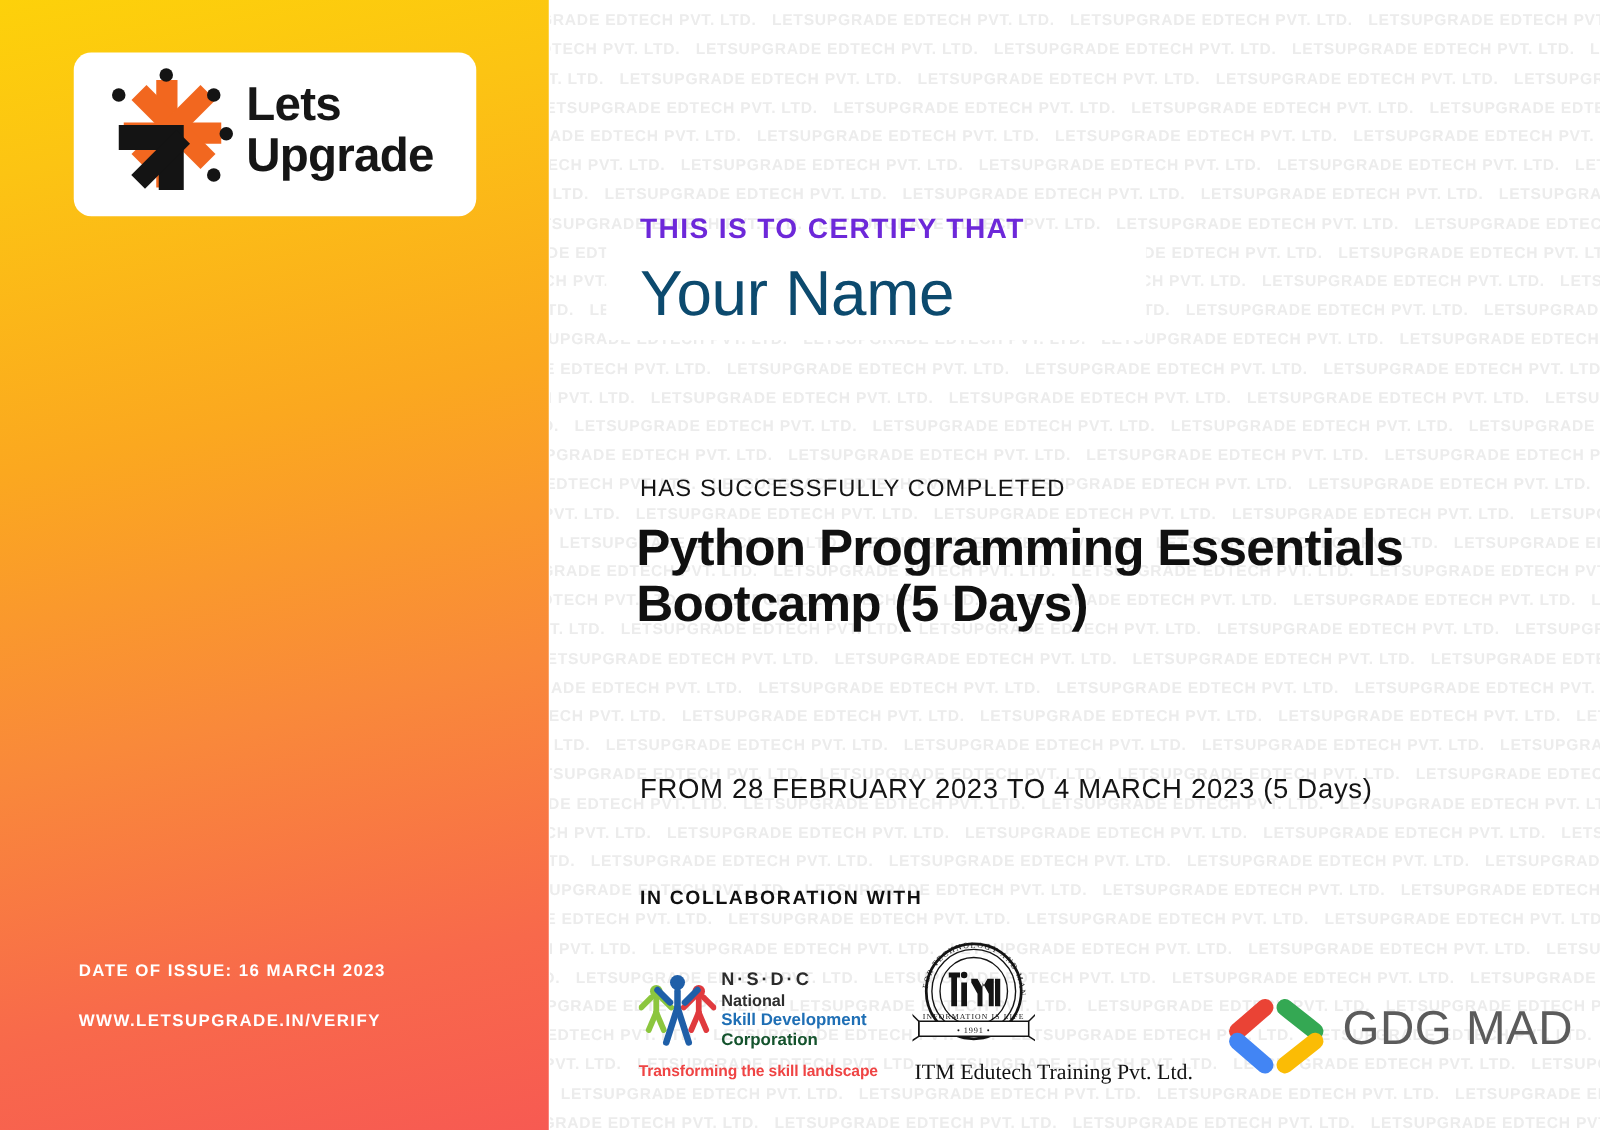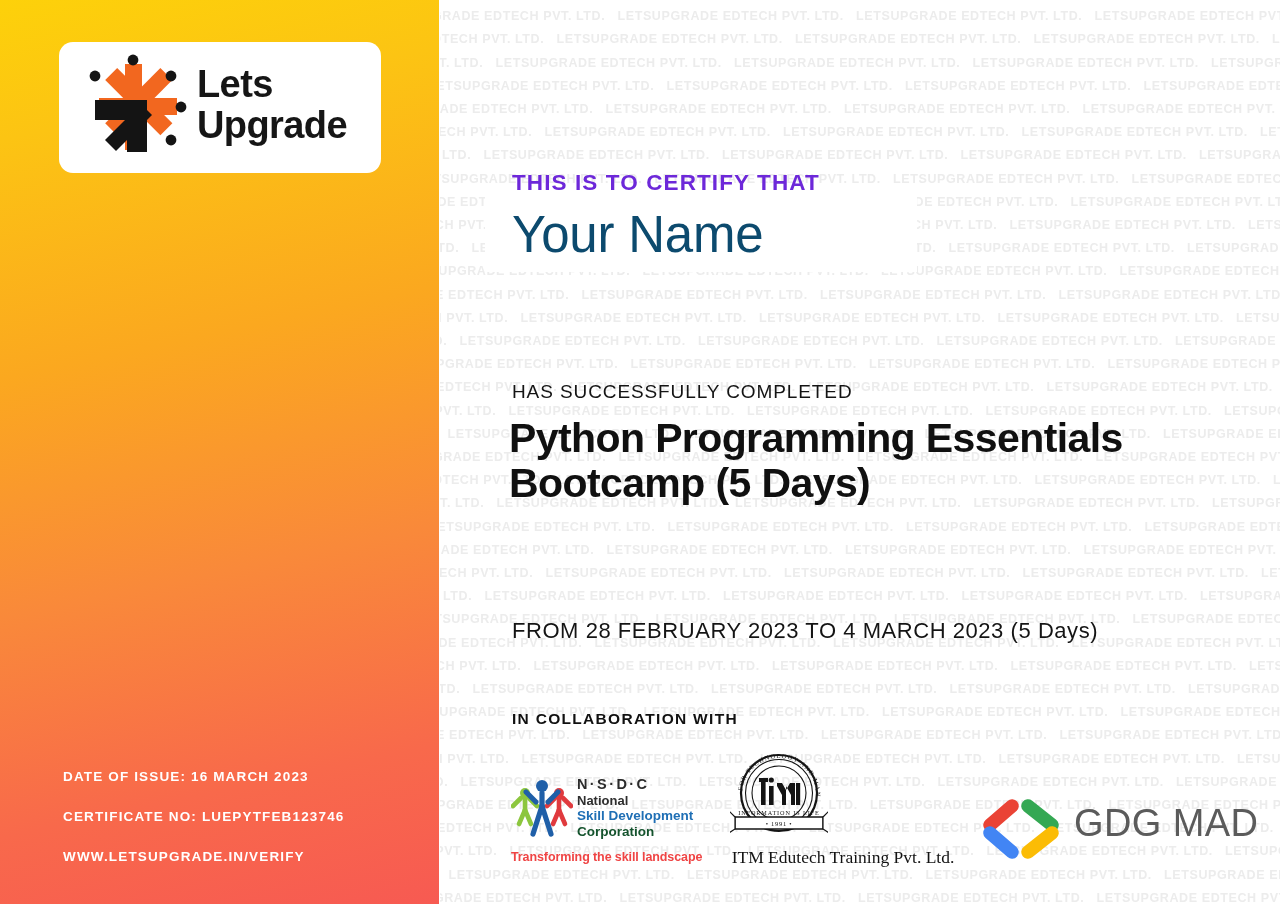--- a/index.html
+++ b/index.html
@@ -194,21 +194,20 @@
         </svg>
       </span>
       <div id="logo-word">
         <div>Lets</div>
         <div>Upgrade</div>
       </div>
     </div>
 
     <div id="meta">
       <div class="mline">DATE OF ISSUE: 16 MARCH 2023</div>
-      <div class="mline">CERTIFICATE NO: LUEPYTFEB123746</div>
       <div class="mline">WWW.LETSUPGRADE.IN/VERIFY</div>
     </div>
 
   </div>
 
   <div id="body-right">
 
     <div class="certify-line">THIS IS TO CERTIFY THAT</div>
 
     <div id="name-plate"></div>

